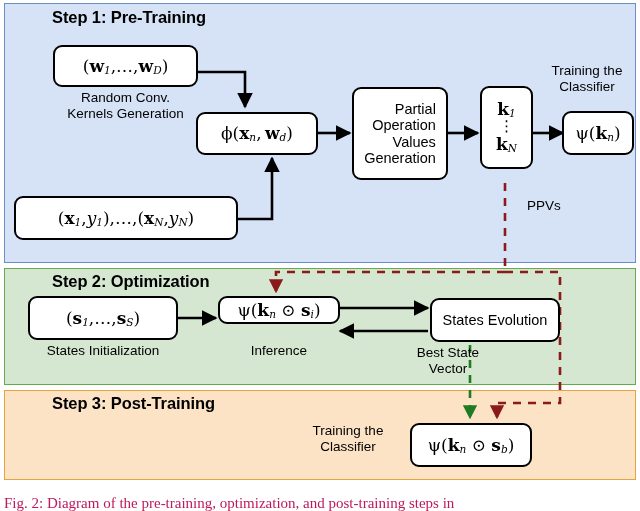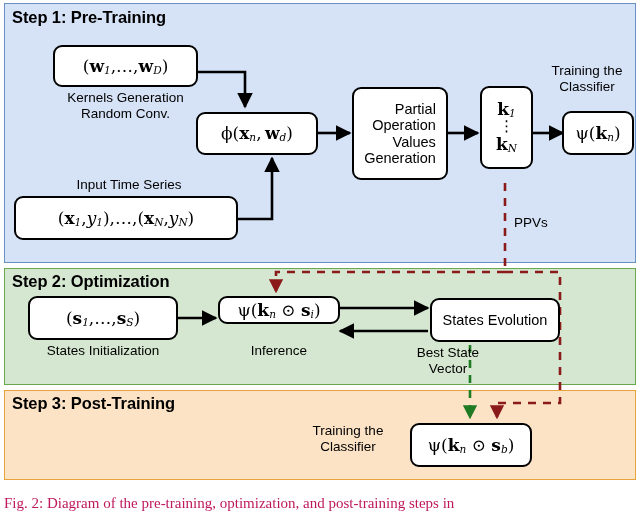--- a/index.html
+++ b/index.html
@@ -1,21 +1,21 @@
 <!DOCTYPE html>
 <html><head>
 <meta charset="utf-8">
 <style>
   html,body{margin:0;padding:0;background:#ffffff;}
   body{width:640px;height:511px;font-family:"Liberation Sans",sans-serif;overflow:hidden;}
   #root{position:relative;width:640px;height:511px;}
 
   .panel{position:absolute;box-sizing:border-box;}
   .panel-title{position:absolute;font-weight:bold;font-size:16.5px;color:#000;
-               letter-spacing:-0.1px;white-space:nowrap;}
+               letter-spacing:-0.1px;white-space:nowrap;margin-left:40px;}
 
   .node{position:absolute;box-sizing:border-box;background:#ffffff;
         border:2.2px solid #000;border-radius:9px;
         display:flex;align-items:center;justify-content:center;
         text-align:right;color:#000;}
   .node.plain{font-size:14.5px;line-height:1.12;}
   .math{font-family:"DejaVu Serif",serif;font-size:17px;white-space:nowrap;}
   .math i{font-style:italic;}
   .bf{font-weight:bold;font-style:normal;font-family:"DejaVu Serif",serif;}
   sub{font-size:0.62em;font-style:italic;font-weight:normal;vertical-align:-0.22em;
@@ -82,25 +82,24 @@
 
     <path d="M 428 331 L 340 331" stroke="#000" stroke-width="2.6" fill="none" marker-end="url(#ah)"></path>
 
     <path d="M 470 345 L 470 418" stroke="#1e7b24" stroke-width="2.6" fill="none" stroke-dasharray="8,7" marker-end="url(#ahg)"></path>
   </svg>
 
   <div class="node" style="left:53px;top:45px;width:145px;height:42px;">
     <span class="math">(<span class="bf">w</span><sub>1</sub>,…,<span class="bf">w</span><sub>D</sub>)</span>
   </div>
   <div class="cap" style="left:53px;top:90px;width:145px;">
+    <div>Random Conv.</div>
     <div>Kernels Generation</div>
-    <div>Random Conv.</div>
   </div>
 
-  <div class="cap" style="left:20px;top:177px;width:218px;">Input Time Series</div>
   <div class="node" style="left:14px;top:196px;width:224px;height:44px;">
     <span class="math">(<span class="bf">x</span><sub>1</sub>,<i>y</i><sub>1</sub>),…,(<span class="bf">x</span><sub>N</sub>,<i>y</i><sub>N</sub>)</span>
   </div>
 
 
   <div class="node" style="left:196px;top:112px;width:122px;height:43px;">
     <span class="math">ϕ(<span class="bf">x</span><sub>n</sub>, <span class="bf">w</span><sub>d</sub>)</span>
   </div>
 
   <div class="node plain" style="left:352px;top:87px;width:96px;height:93px;">
@@ -119,21 +118,21 @@
   </div>
 
   <div class="cap" style="left:538px;top:63px;width:98px;">
     <div>Training the</div>
     <div>Classifier</div>
   </div>
   <div class="node" style="left:562px;top:111px;width:72px;height:44px;">
     <span class="math">ψ(<span class="bf">k</span><sub>n</sub>)</span>
   </div>
 
-  <div class="cap" style="left:514px;top:215px;text-align:left;width:60px;">PPVs</div>
+  <div class="cap" style="left:514px;top:198px;text-align:center;width:60px;">PPVs</div>
 
   <div class="node" style="left:28px;top:296px;width:150px;height:44px;">
     <span class="math">(<span class="bf">s</span><sub>1</sub>,…,<span class="bf">s</span><sub>S</sub>)</span>
   </div>
   <div class="cap" style="left:28px;top:343px;width:150px;">States Initialization</div>
 
   <div class="node" style="left:218px;top:296px;width:122px;height:28px;">
     <span class="math">ψ(<span class="bf">k</span><sub>n</sub> ⊙ <span class="bf">s</span><sub>i</sub>)</span>
   </div>
   <div class="cap" style="left:218px;top:343px;width:122px;">Inference</div>

